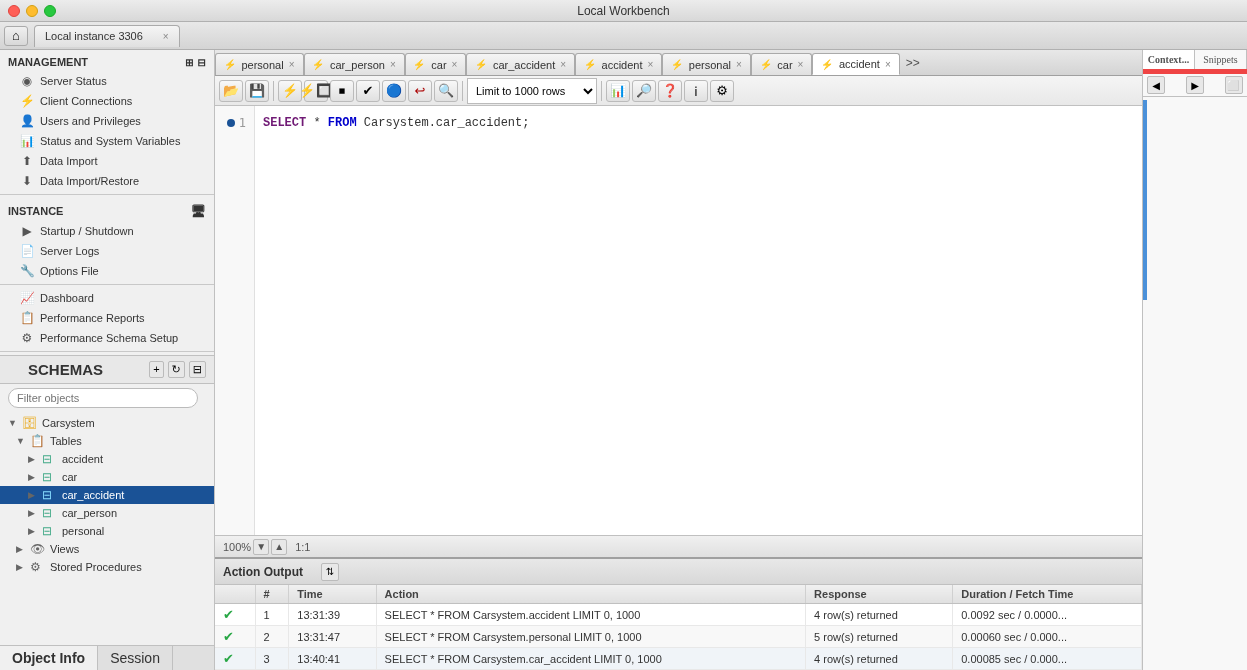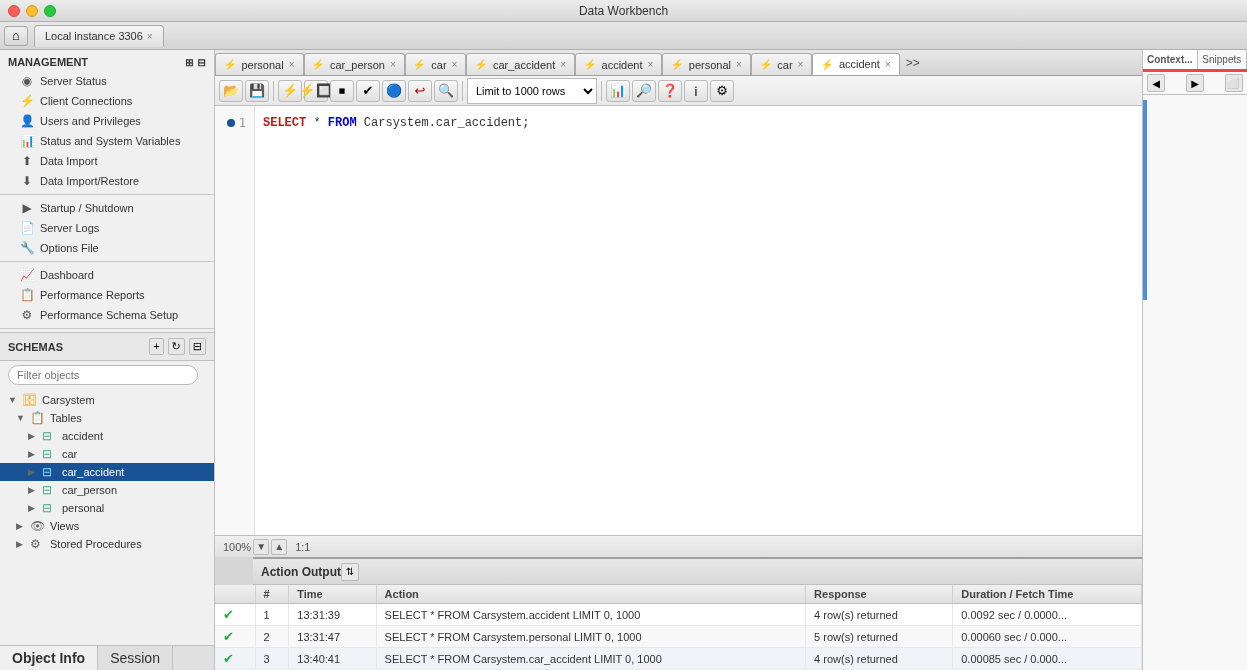--- a/index.html
+++ b/index.html
@@ -61,21 +61,21 @@
     }
     .instance-tab {
       height: 22px;
       background: linear-gradient(to bottom, #f5f5f5, #e0e0e0);
       border: 1px solid #aaa;
       border-bottom: none;
       border-radius: 4px 4px 0 0;
       padding: 0 10px;
       display: flex;
       align-items: center;
-      gap: 4px;
+      gap: 20px;
       font-size: 11px;
       color: #333;
       cursor: pointer;
     }
     .instance-tab .close-x {
       font-size: 10px;
       color: #888;
       cursor: pointer;
     }
 
@@ -132,23 +132,24 @@
     .schemas-header {
       display: flex;
       align-items: center;
       justify-content: space-between;
       padding: 5px 8px;
       background: #e8e8e8;
       border-top: 1px solid #c0c0c0;
       border-bottom: 1px solid #c0c0c0;
     }
     .schemas-title {
-      font-size: 11px;
+      font-size: 15px;
       font-weight: 700;
       color: #333;
+      margin-left: 20px;
     }
     .filter-input {
       width: 190px;
       height: 20px;
       border: 1px solid #bbb;
       border-radius: 10px;
       padding: 0 8px;
       font-size: 11px;
       background: white;
       margin: 4px 8px;
@@ -327,21 +328,21 @@
     .sql-code-area {
       flex: 1;
       padding: 8px;
       font-family: 'Monaco', 'Courier New', monospace;
       font-size: 12px;
       line-height: 18px;
       color: #333;
       background: white;
       overflow: auto;
     }
-    .kw-select { color: #b91c1c; font-weight: bold; }
+    .kw-select { color: #701a75; font-weight: bold; }
     .kw-from { color: #0000cc; font-weight: bold; }
     .kw-star { color: #333; }
 
     
     .status-bar {
       height: 22px;
       background: linear-gradient(to bottom, #f0f0f0, #e0e0e0);
       border-top: 1px solid #c0c0c0;
       display: flex;
       align-items: center;
@@ -370,22 +371,21 @@
 
     
     .action-output-header {
       height: 28px;
       background: linear-gradient(to bottom, #e8e8e8, #d8d8d8);
       border-top: 2px solid #a0a0a0;
       border-bottom: 1px solid #c0c0c0;
       display: flex;
       align-items: center;
       padding: 0 8px;
-      gap: 0;
-      margin-left: 38px;
+      gap: 18px;
     }
     .action-output-title {
       font-size: 12px;
       font-weight: 600;
       color: #333;
     }
     .sort-btn {
       width: 18px;
       height: 18px;
       border: 1px solid #bbb;
@@ -429,21 +429,22 @@
     .context-panel {
       width: 105px;
       background: #f8f8f8;
       border-left: 1px solid #c0c0c0;
       display: flex;
       flex-direction: column;
       overflow: hidden;
     }
     .context-tabs {
       display: flex;
-      border-bottom: 3px solid #ef4444;
+      border-bottom: 5px solid #ef4444;
+      font-family: Liberation Serif, serif;
     }
     .context-tab {
       flex: 1;
       padding: 4px 4px;
       font-size: 10px;
       text-align: center;
       cursor: pointer;
       color: #555;
       border-right: 1px solid #c0c0c0;
     }
@@ -476,21 +477,21 @@
   </style>
 </head>
 <body>
 
 <div class="title-bar">
   <div class="traffic-lights">
     <div class="traffic-light tl-red"></div>
     <div class="traffic-light tl-yellow"></div>
     <div class="traffic-light tl-green"></div>
   </div>
-  <span class="title-bar-title">Data Workbench</span>
+  <span class="title-bar-title">Local Workbench</span>
 </div>
 
 <div class="instance-tab-bar">
   <div class="home-btn">⌂</div>
   <div class="instance-tab">
     <span>Local instance 3306</span>
     <span class="close-x">×</span>
   </div>
 </div>
 
@@ -526,20 +527,24 @@
       <span class="item-icon">⬆</span>
       <span>Data Import</span>
     </div>
     <div class="sidebar-item">
       <span class="item-icon">⬇</span>
       <span>Data Import/Restore</span>
     </div>
 
     <div class="sidebar-divider"></div>
 
+    <div class="sidebar-section-header">
+      <span>INSTANCE</span>
+      <span style="font-size:12px;">🖥</span>
+    </div>
 
     <div class="sidebar-item">
       <span class="item-icon">▶</span>
       <span>Startup / Shutdown</span>
     </div>
     <div class="sidebar-item">
       <span class="item-icon">📄</span>
       <span>Server Logs</span>
     </div>
     <div class="sidebar-item">

